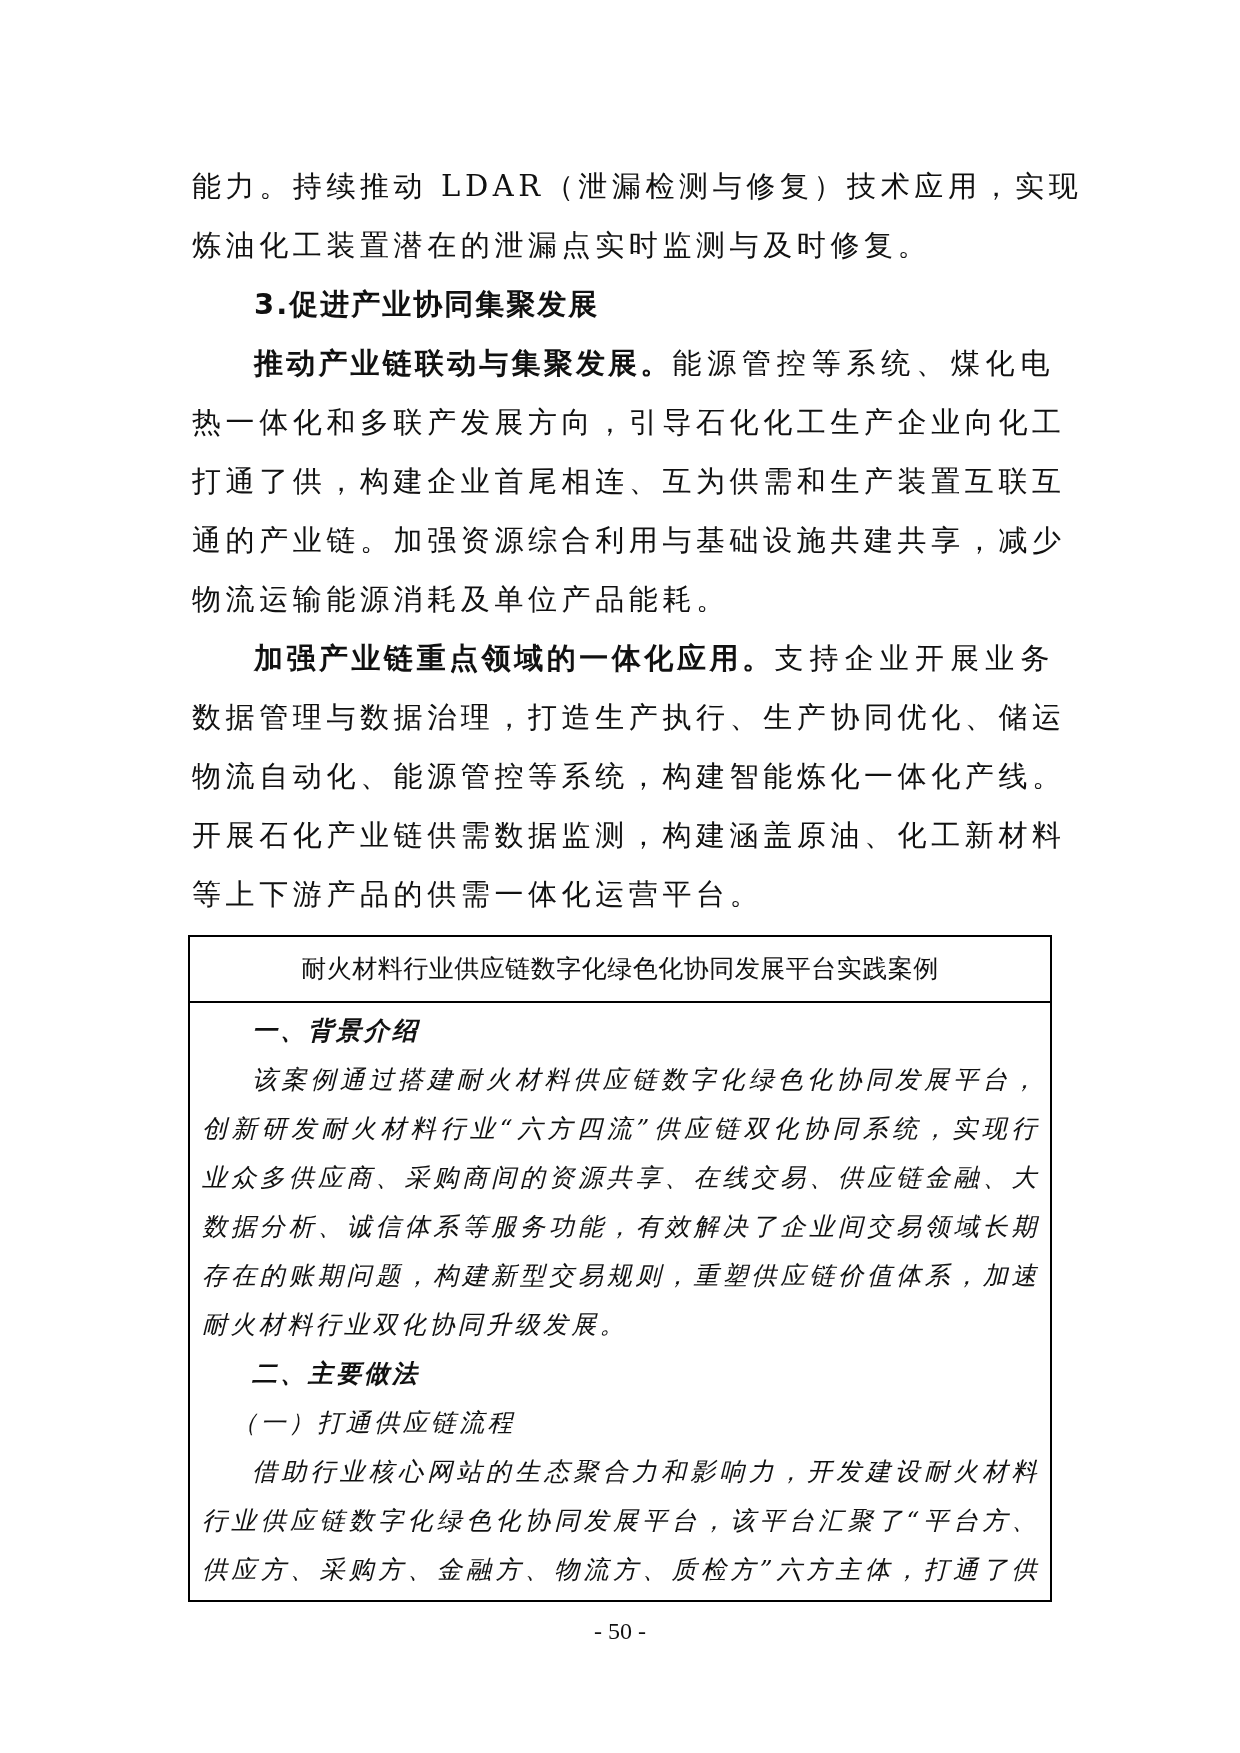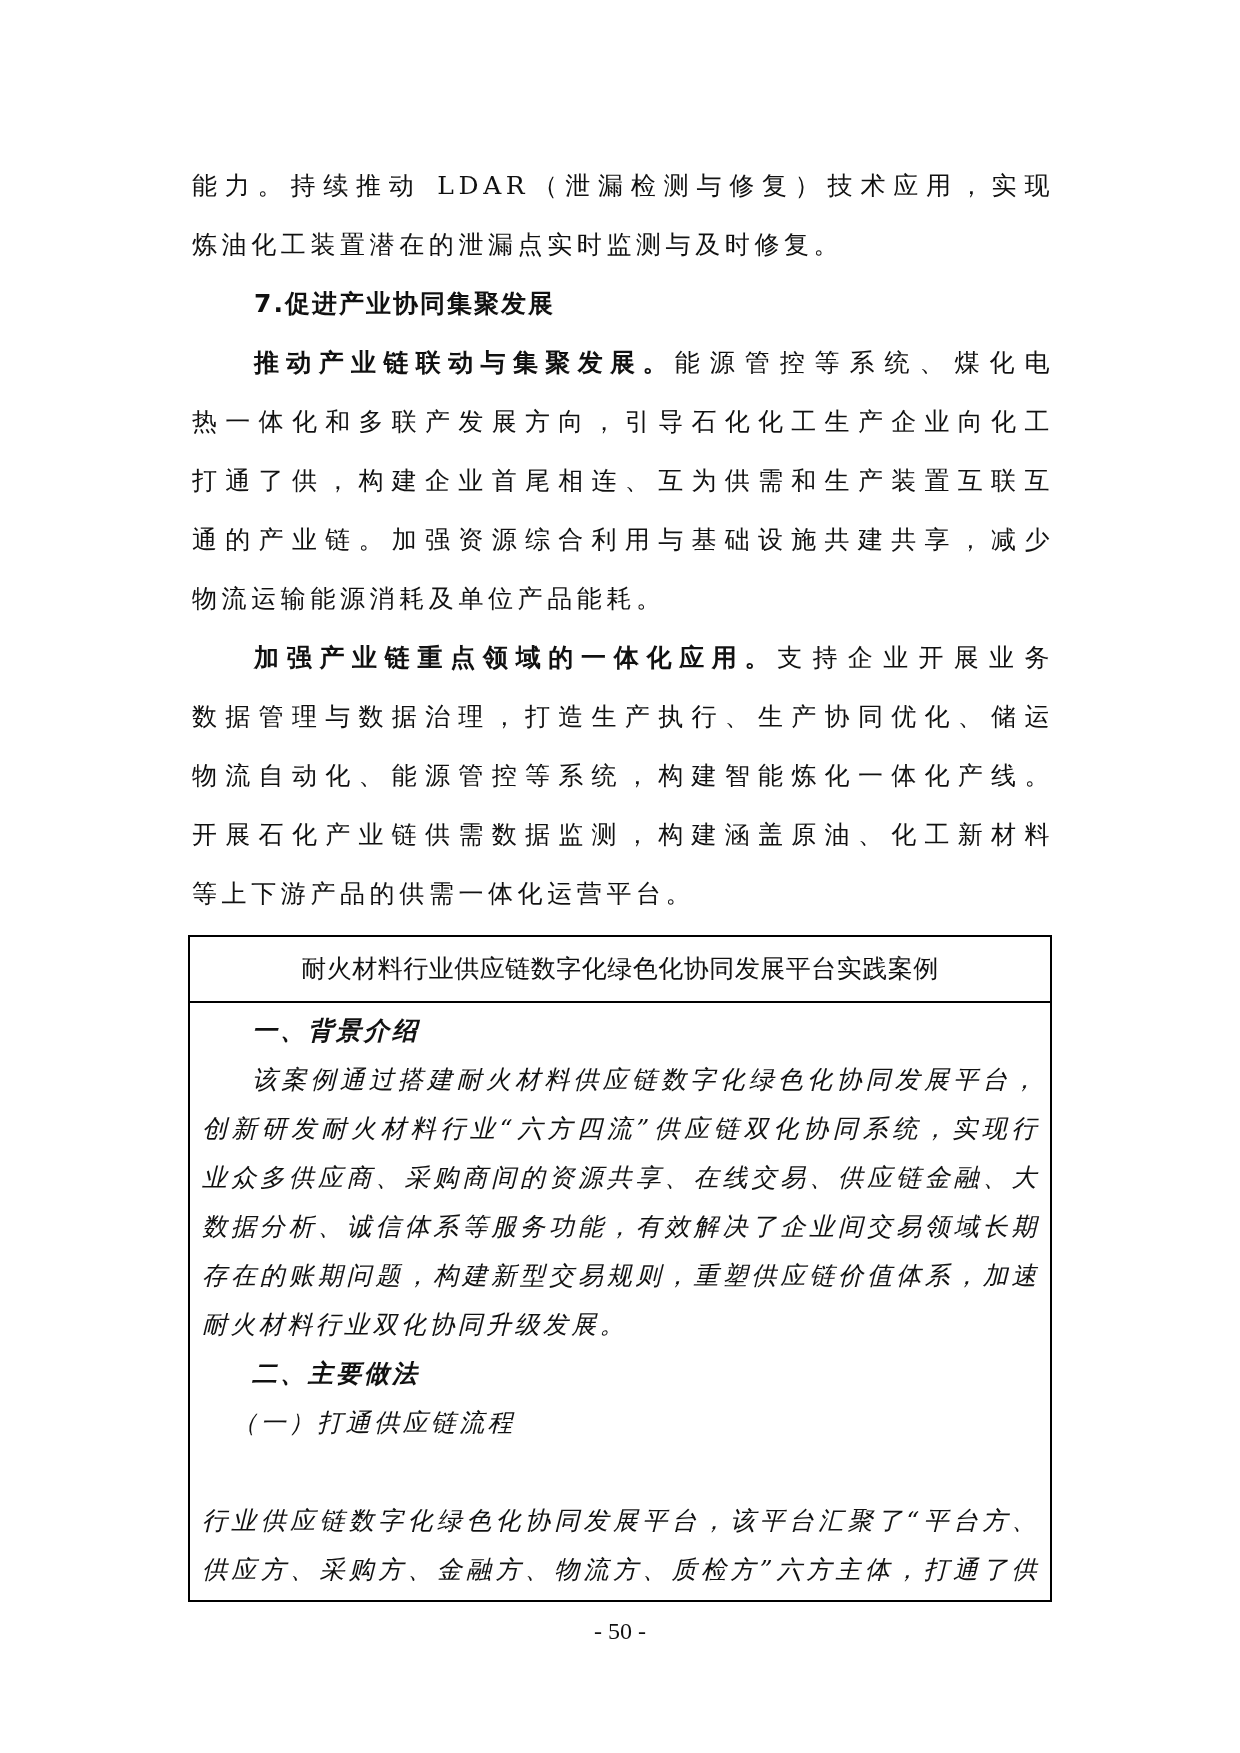--- a/index.html
+++ b/index.html
@@ -1,18 +1,18 @@
 <!DOCTYPE html>
 <html><head>
   <meta charset="utf-8">
   <style>
     html, body { margin: 0; padding: 0; background: #ffffff; }
     body { width: 1240px; height: 1753px; position: relative; overflow: hidden; color: #111; font-family: "DejaVu Serif", "Liberation Serif", serif; }
     .page { position: absolute; left: 0; top: 0; width: 1240px; height: 1753px; }
-    .line { position: absolute; left: 192px; width: 862px; font-size: 25px; line-height: 36px; height: 36px; white-space: nowrap; letter-spacing: 4.6px; text-align: justify; text-align-last: justify; }
+    .line { position: absolute; left: 192px; width: 862px; font-size: 29px; line-height: 36px; height: 36px; white-space: nowrap; letter-spacing: 4.6px; text-align: justify; text-align-last: justify; }
     .line.last { text-align-last: left; }
     .indent { left: 254px; width: 800px; }
     .bold { font-family: "DejaVu Sans", "Liberation Sans", sans-serif; font-weight: bold; letter-spacing: 2px; }
     .lead { font-family: "DejaVu Sans", "Liberation Sans", sans-serif; font-weight: bold; letter-spacing: 2px; }
     .case-box { position: absolute; left: 188px; top: 935px; width: 864px; height: 667px; border: 2px solid #000; box-sizing: border-box; }
     .case-title { position: absolute; left: 0; top: 0; width: 100%; height: 66px; border-bottom: 2px solid #000; box-sizing: border-box; font-family: "DejaVu Sans", "Liberation Sans", sans-serif; font-size: 25px; line-height: 64px; text-align: center; letter-spacing: 0.5px; }
     .bline { position: absolute; left: 12px; width: 838px; font-size: 25px; line-height: 32px; height: 32px; white-space: nowrap; letter-spacing: 3.4px; text-align: justify; text-align-last: justify; font-style: italic; }
     .bline.last { text-align-last: left; }
     .bline.indent { left: 62px; width: 788px; }
     .bline.head { font-family: "DejaVu Sans", "Liberation Sans", sans-serif; font-weight: bold; text-align-last: left; letter-spacing: 3px; }
@@ -20,21 +20,21 @@
     .page-number { position: absolute; left: 0; width: 1240px; top: 1618px; text-align: center; font-family: "Liberation Serif", serif; font-size: 24px; }
   </style>
 </head>
 <body>
 
 <div class="page">
 
   <div class="line" style="top:168px;">能力。持续推动 LDAR（泄漏检测与修复）技术应用，实现</div>
   <div class="line last" style="top:227px;">炼油化工装置潜在的泄漏点实时监测与及时修复。</div>
 
-  <div class="line indent bold last" style="top:286px;">7.促进产业协同集聚发展</div>
+  <div class="line indent bold last" style="top:286px;">3.促进产业协同集聚发展</div>
 
   <div class="line indent" style="top:345px;">
     <span class="lead">推动产业链联动与集聚发展。</span><span>能源管控等系统、煤化电</span>
   </div>
   <div class="line" style="top:404px;">热一体化和多联产发展方向，引导石化化工生产企业向化工</div>
   <div class="line" style="top:463px;">打通了供，构建企业首尾相连、互为供需和生产装置互联互</div>
   <div class="line" style="top:522px;">通的产业链。加强资源综合利用与基础设施共建共享，减少</div>
   <div class="line last" style="top:581px;">物流运输能源消耗及单位产品能耗。</div>
 
   <div class="line indent" style="top:640px;">
@@ -51,18 +51,19 @@
     <div class="bline indent head" style="top:78px;">一、背景介绍</div>
     <div class="bline indent" style="top:127px;">该案例通过搭建耐火材料供应链数字化绿色化协同发展平台，</div>
     <div class="bline" style="top:176px;">创新研发耐火材料行业“六方四流”供应链双化协同系统，实现行</div>
     <div class="bline" style="top:225px;">业众多供应商、采购商间的资源共享、在线交易、供应链金融、大</div>
     <div class="bline" style="top:274px;">数据分析、诚信体系等服务功能，有效解决了企业间交易领域长期</div>
     <div class="bline" style="top:323px;">存在的账期问题，构建新型交易规则，重塑供应链价值体系，加速</div>
     <div class="bline last" style="top:372px;">耐火材料行业双化协同升级发展。</div>
 
     <div class="bline indent head" style="top:421px;">二、主要做法</div>
     <div class="bline indent sub" style="top:470px; left:42px;">（一）打通供应链流程</div>
+    <div class="bline indent" style="top:519px;">借助行业核心网站的生态聚合力和影响力，开发建设耐火材料</div>
     <div class="bline" style="top:568px;">行业供应链数字化绿色化协同发展平台，该平台汇聚了“平台方、</div>
     <div class="bline" style="top:617px;">供应方、采购方、金融方、物流方、质检方”六方主体，打通了供</div>
   </div>
 
   <div class="page-number">- 50 -</div>
 </div>
 
 </body></html>

